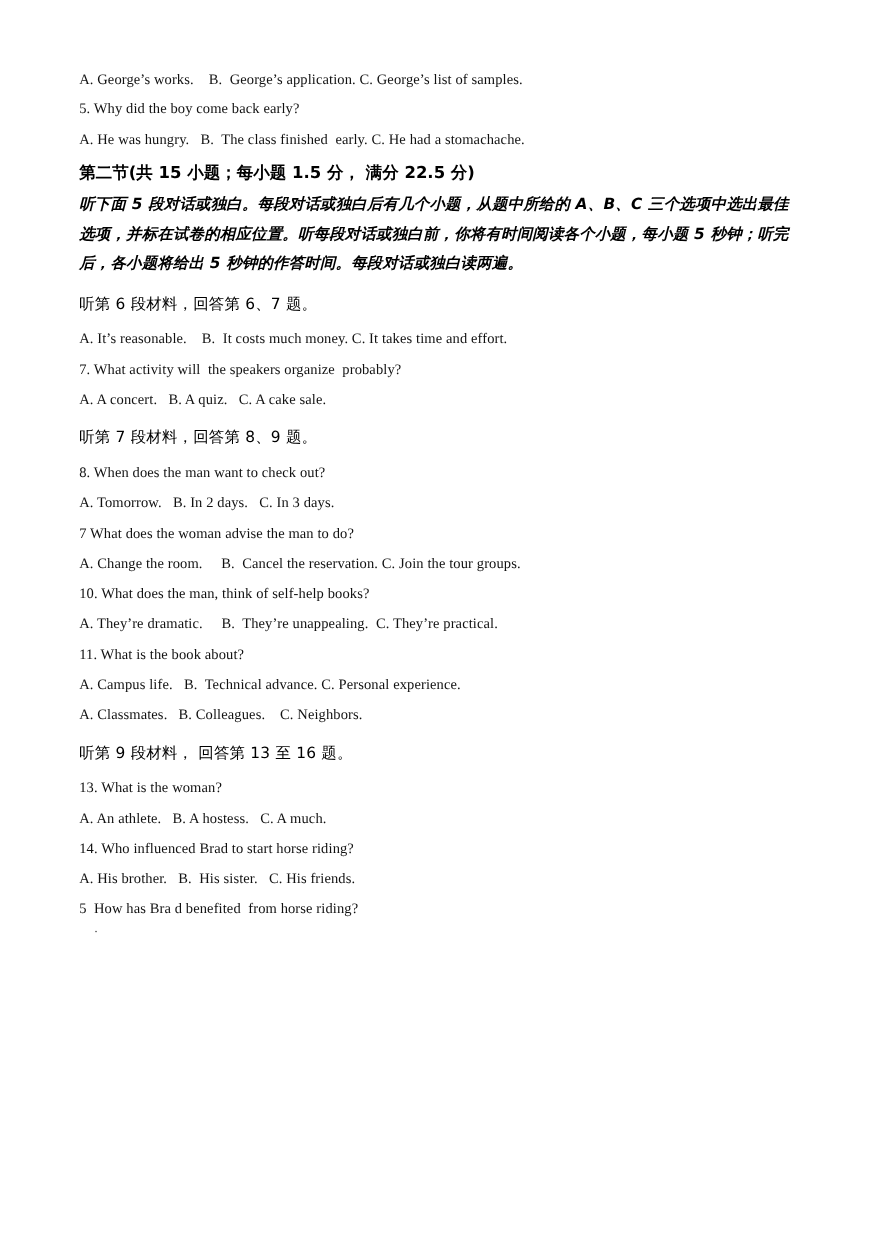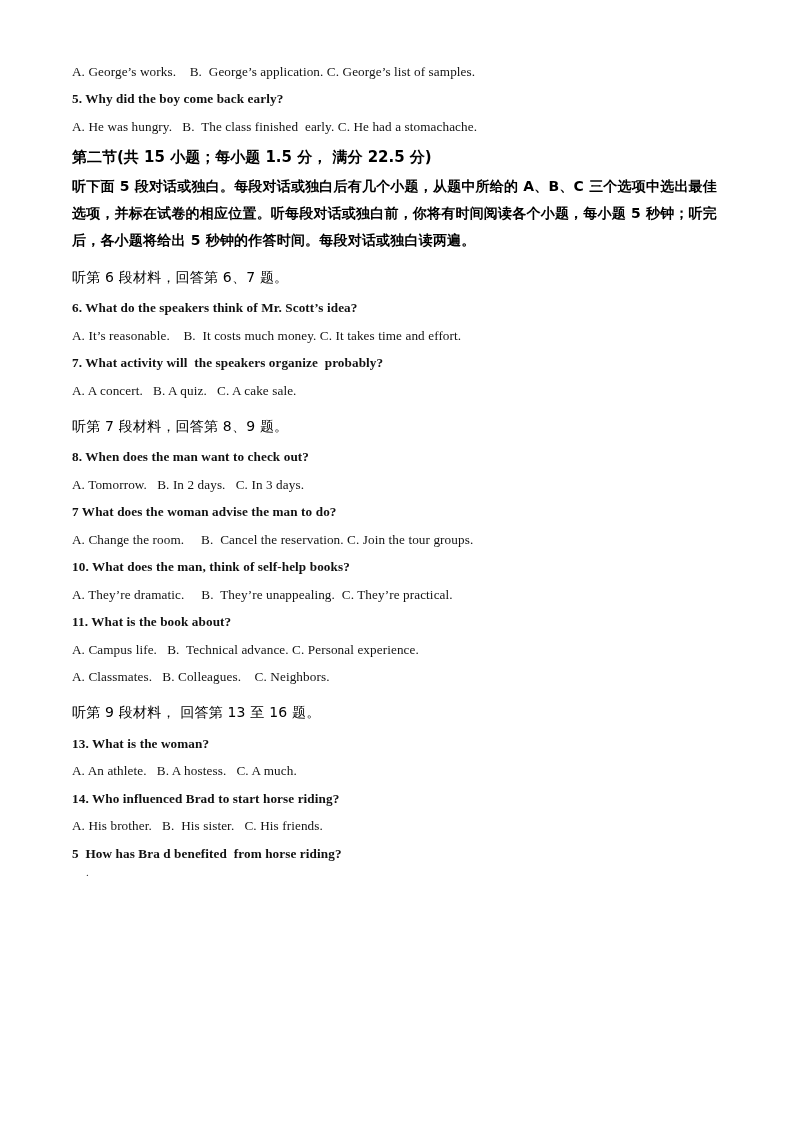--- a/index.html
+++ b/index.html
@@ -31,21 +31,20 @@
   }
   .q-line {
     font-family: "Liberation Serif", "DejaVu Serif", serif;
     font-size: 13.2px;
     line-height: 1.25;
     margin: 0 0 0 0;
     padding: 5.5px 0 5.5px 0;
     color: #111111;
     letter-spacing: 0.1px;
     white-space: pre-wrap;
-    font-weight: bold;
   }
   .opt-line {
     font-family: "Liberation Serif", "DejaVu Serif", serif;
     font-size: 13.2px;
     line-height: 1.25;
     padding: 5.5px 0 5.5px 0;
     color: #111111;
     letter-spacing: 0.1px;
     white-space: pre-wrap;
   }
@@ -61,20 +60,21 @@
     font-family: "DejaVu Sans", "Liberation Sans", sans-serif;
     font-weight: bold;
     font-size: 14px;
     line-height: 1.92;
     color: #000000;
     text-align: justify;
     text-justify: inter-ideograph;
     letter-spacing: 0.2px;
     padding: 2px 0 2px 0;
     width: 645px;
+    font-style: italic;
   }
   .material-head {
     font-family: "DejaVu Sans", "Liberation Sans", sans-serif;
     font-weight: normal;
     font-size: 14px;
     line-height: 1.5;
     color: #000000;
     padding: 11px 0 7px 0;
     letter-spacing: 0.2px;
   }
@@ -97,21 +97,20 @@
     <div class="q-line">5. Why did the boy come back early?</div>
 
     <div class="opt-line">A. He was hungry.   B.  The class finished  early. C. He had a stomachache.</div>
 
     <div class="section-head">第二节(共 15 小题；每小题 1.5 分，  满分 22.5 分)</div>
 
     <div class="instruct">听下面 5 段对话或独白。每段对话或独白后有几个小题，从题中所给的 A、B、C 三个选项中选出最佳选项，并标在试卷的相应位置。听每段对话或独白前，你将有时间阅读各个小题，每小题 5 秒钟；听完后，各小题将给出 5 秒钟的作答时间。每段对话或独白读两遍。</div>
 
     <div class="material-head">听第 6 段材料，回答第 6、7 题。</div>
 
-    <div class="q-line">6. What do the speakers think of Mr. Scott’s idea?</div>
     <div class="opt-line">A. It’s reasonable.    B.  It costs much money. C. It takes time and effort.</div>
     <div class="q-line">7. What activity will  the speakers organize  probably?</div>
     <div class="opt-line">A. A concert.   B. A quiz.   C. A cake sale.</div>
 
     <div class="material-head">听第 7 段材料，回答第 8、9 题。</div>
 
     <div class="q-line">8. When does the man want to check out?</div>
     <div class="opt-line">A. Tomorrow.   B. In 2 days.   C. In 3 days.</div>
     <div class="q-line">7 What does the woman advise the man to do?</div>
     <div class="opt-line">A. Change the room.     B.  Cancel the reservation. C. Join the tour groups.</div>

